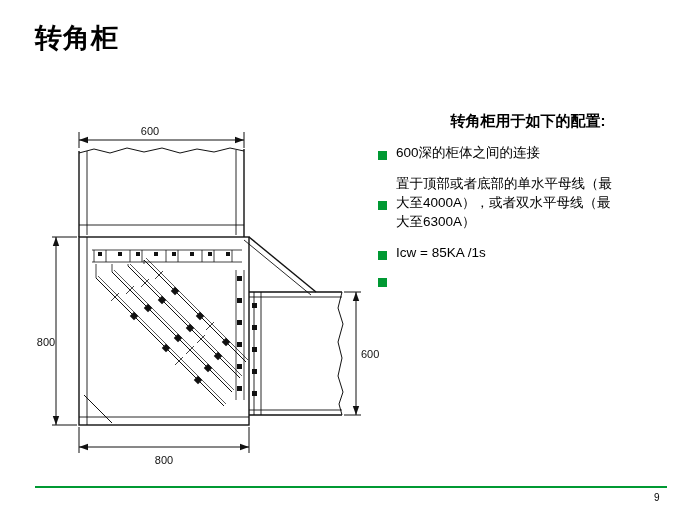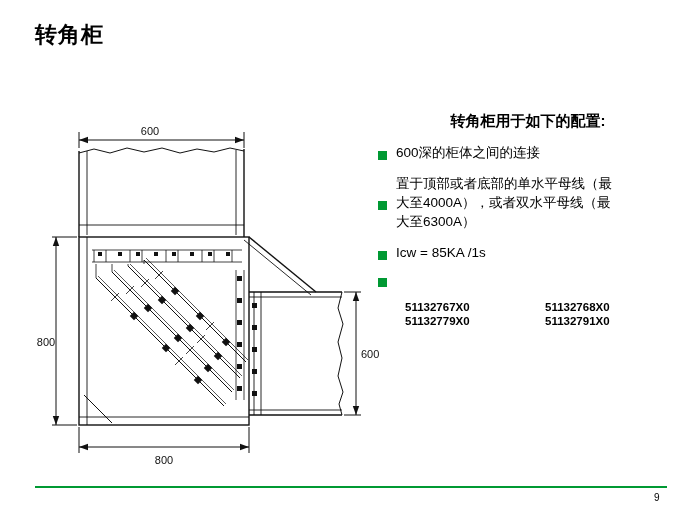--- a/index.html
+++ b/index.html
@@ -8,21 +8,21 @@
   }
   *{box-sizing:border-box;}
   html,body{margin:0;padding:0;}
   body{
     width:700px;height:525px;position:relative;overflow:hidden;
     background:#ffffff;color:#000;
     font-family:"Liberation Sans","DejaVu Sans",sans-serif;
   }
   .slide-title{
     position:absolute;left:35px;top:20px;
-    font-size:22px;font-weight:bold;letter-spacing:1px;
+    font-size:27px;font-weight:bold;letter-spacing:1px;
   }
   .diagram-wrap{position:absolute;left:32px;top:120px;width:350px;height:348px;}
   svg text{font-family:"Liberation Sans","DejaVu Sans",sans-serif;font-size:11px;fill:#111;}
   svg line,svg path,svg polyline,svg rect.wire{stroke:var(--ink);fill:none;}
   .panel{position:absolute;left:378px;top:112px;width:300px;}
   .panel-heading{font-size:15px;font-weight:bold;margin:0 0 13px 0;text-align:center;}
   ul.bullets{list-style:none;margin:0;padding:0;}
   ul.bullets li{display:flex;gap:9px;margin-bottom:12px;font-size:13.5px;line-height:1.4;align-items:center;}
   ul.bullets li .txt{width:228px;}
   .bullet-sq{width:9px;height:9px;margin-top:4px;flex:none;background:var(--accent-green);}
@@ -212,22 +212,16 @@
       <span class="txt">置于顶部或者底部的单水平母线（最大至4000A），或者双水平母线（最大至6300A）</span>
     </li>
     <li>
       <span class="bullet-sq"></span>
       <span class="txt">Icw = 85KA /1s</span>
     </li>
     <li>
       <span class="bullet-sq"></span>
     </li>
   </ul>
-  <div class="part-numbers">
-    <span>51132767X0</span>
-    <span>51132768X0</span>
-    <span>51132779X0</span>
-    <span>51132791X0</span>
-  </div>
 </div>
 
 <div class="footer-divider"></div>
 <div class="page-number">9</div>
 
 </body></html>

